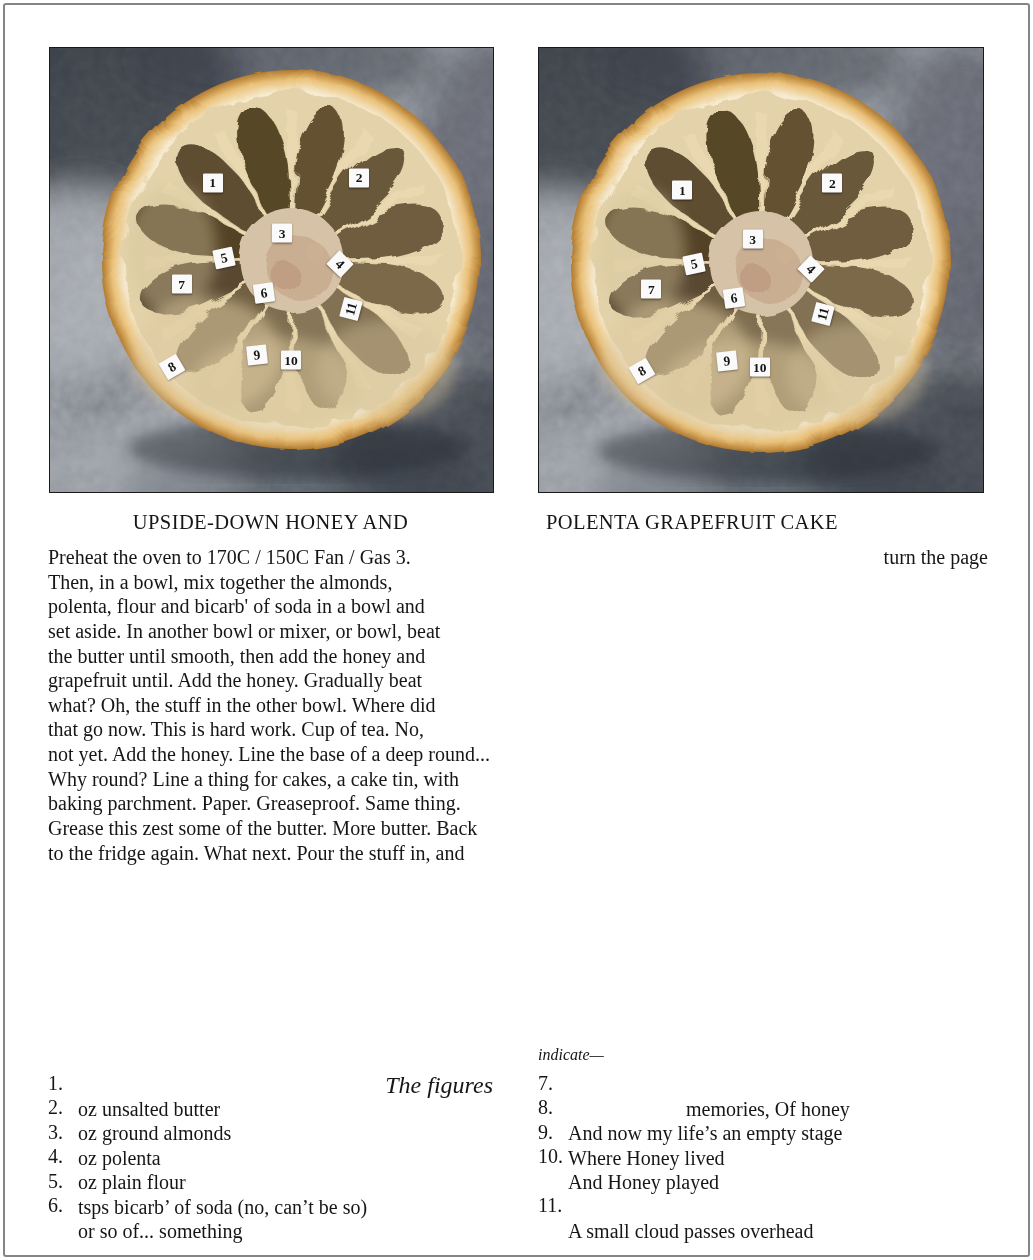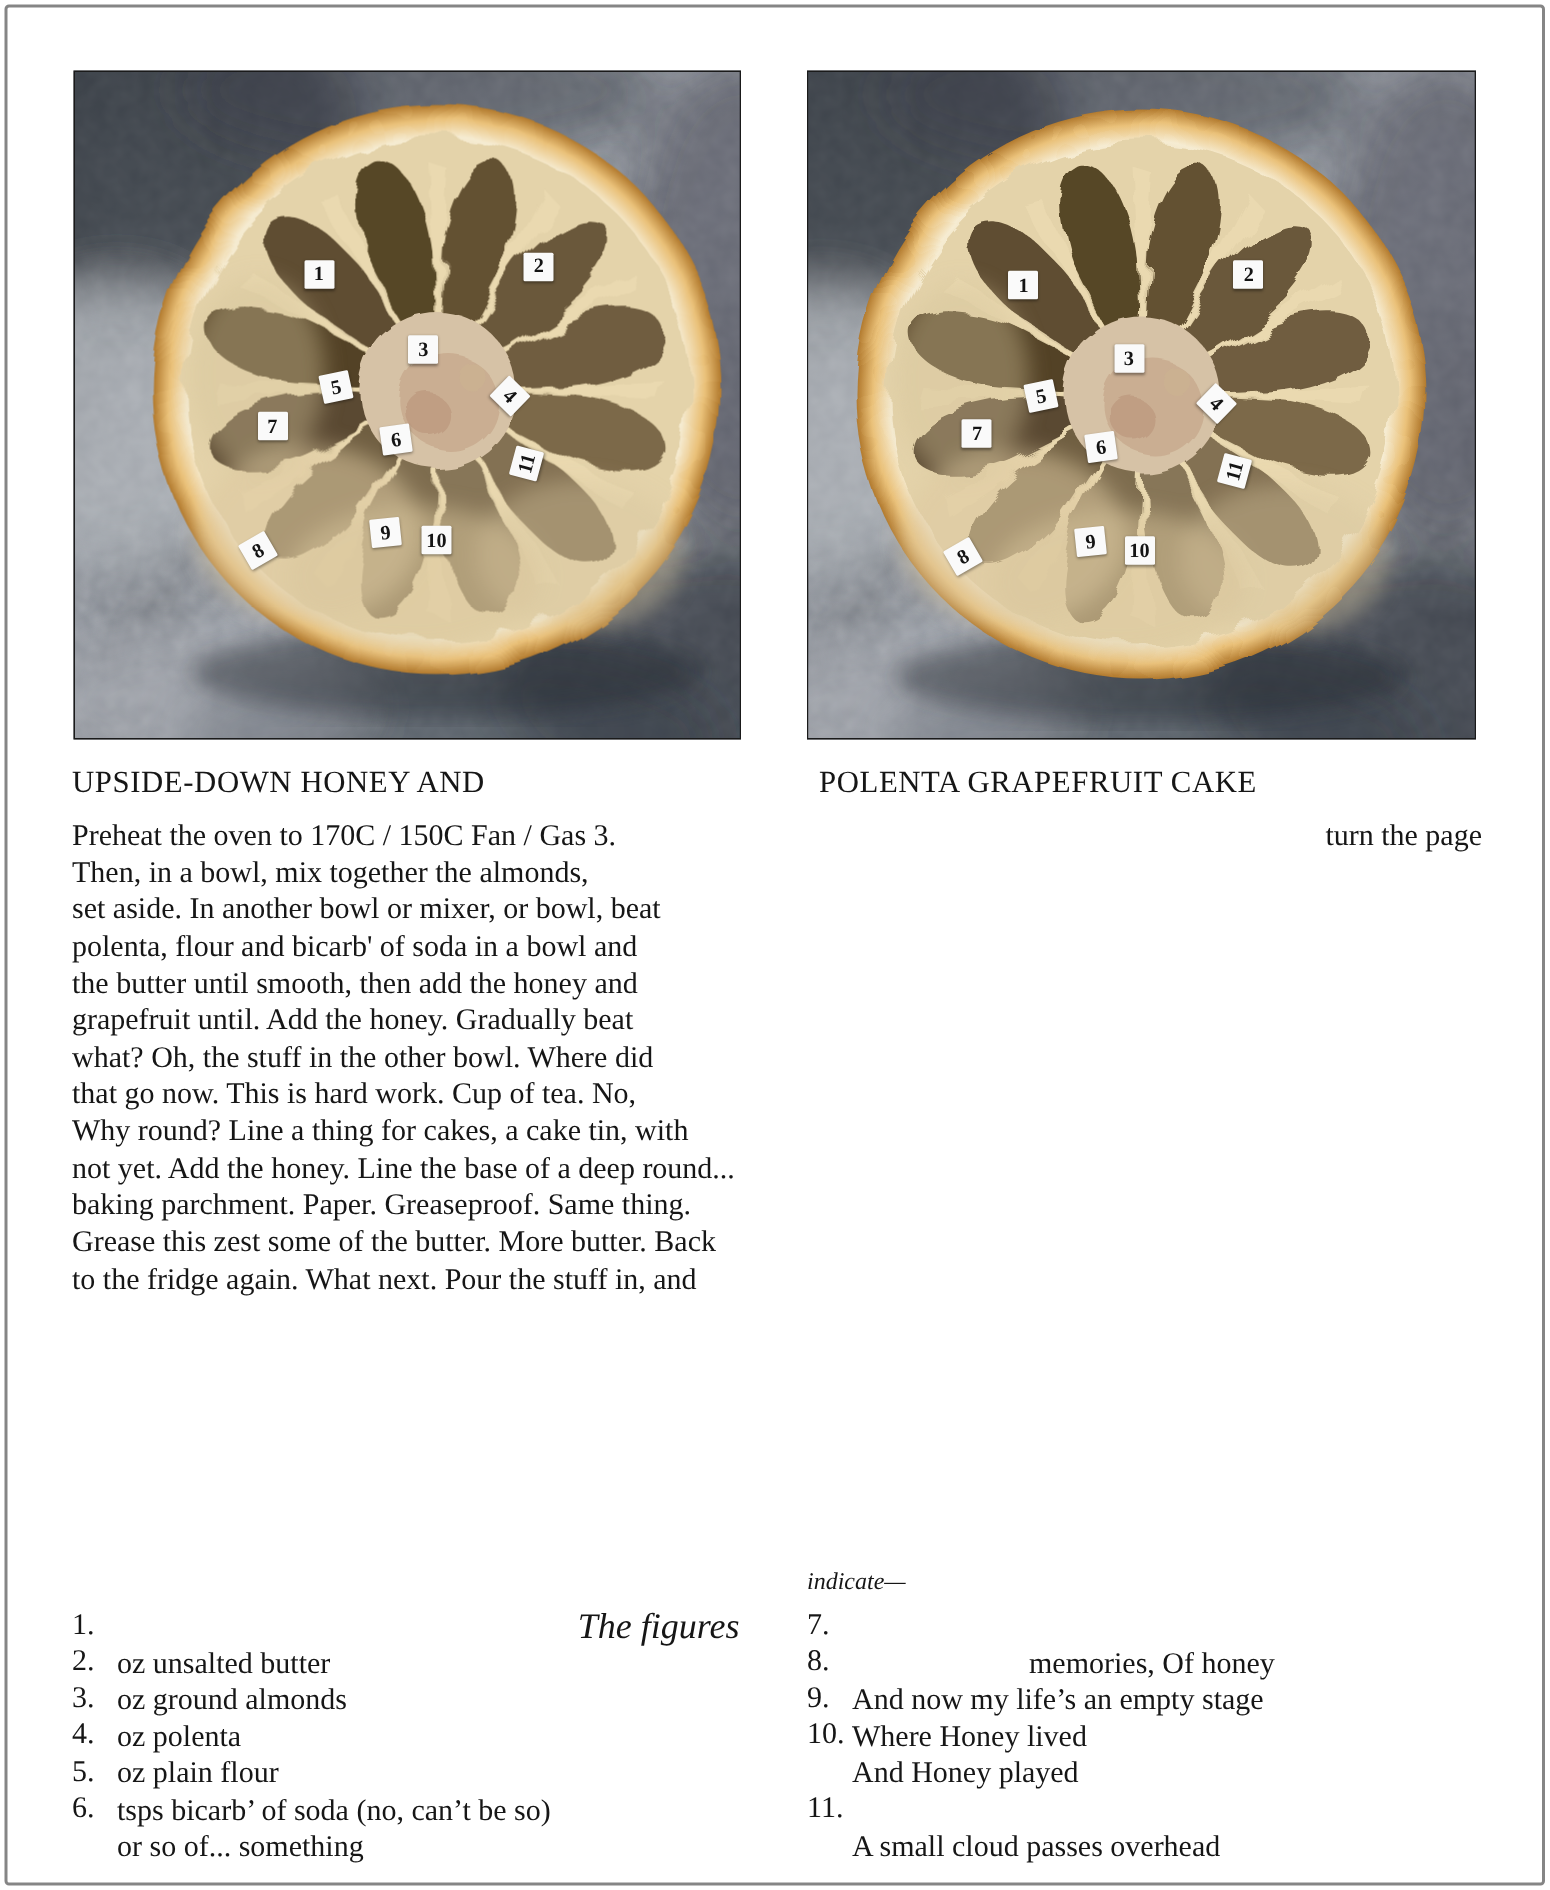--- a/index.html
+++ b/index.html
@@ -12,21 +12,21 @@
           background:#8a8f98;overflow:hidden;}
   .figure.fig-left{left:49px;}
   .figure.fig-right{left:538px;width:444px;}
   .fig-photo-svg{position:absolute;inset:0;width:100%;height:100%;display:block;}
   .fig-label{position:absolute;width:20px;height:19px;background:#fafafa;color:#141414;
              display:flex;align-items:center;justify-content:center;
              font-size:13.5px;font-weight:600;line-height:1;border-radius:1px;
              box-shadow:0 1px 2px rgba(0,0,0,0.38);}
 
   
-  .title-left{position:absolute;left:48px;top:511px;width:445px;text-align:left;
+  .title-left{position:absolute;left:48px;top:511px;width:445px;text-align:center;
               font-size:20.5px;letter-spacing:0.4px;white-space:nowrap;}
   .title-right{position:absolute;left:546px;top:511px;width:460px;
                font-size:20.5px;letter-spacing:0.4px;white-space:nowrap;}
 
   
   .recipe-text{position:absolute;left:48px;top:545px;width:455px;font-size:20px;}
   .recipe-text .fitline{white-space:nowrap;line-height:24.65px;height:24.65px;}
   .turn-note{position:absolute;left:538px;top:545px;width:450px;font-size:20px;line-height:24.65px;text-align:right;}
 
   
@@ -206,36 +206,36 @@
 
   <div class="title-left">UPSIDE-DOWN HONEY AND</div>
   <div class="title-right">POLENTA GRAPEFRUIT CAKE</div>
 
   <div class="recipe-text">
 
       <div class="fitline">Preheat the oven to 170C / 150C Fan / Gas 3.</div>
 
       <div class="fitline">Then, in a bowl, mix together the almonds,</div>
 
+      <div class="fitline">polenta, flour and bicarb' of soda in a bowl and</div>
+
       <div class="fitline">set aside. In another bowl or mixer, or bowl, beat</div>
 
-      <div class="fitline">polenta, flour and bicarb' of soda in a bowl and</div>
-
       <div class="fitline">the butter until smooth, then add the honey and</div>
 
       <div class="fitline">grapefruit until. Add the honey. Gradually beat</div>
 
 
       <div class="fitline">what? Oh, the stuff in the other bowl. Where did</div>
 
       <div class="fitline">that go now. This is hard work. Cup of tea. No,</div>
 
+      <div class="fitline">not yet. Add the honey. Line the base of a deep round...</div>
+
       <div class="fitline">Why round? Line a thing for cakes, a cake tin, with</div>
-
-      <div class="fitline">not yet. Add the honey. Line the base of a deep round...</div>
 
       <div class="fitline">baking parchment. Paper. Greaseproof. Same thing.</div>
 
       <div class="fitline">Grease this zest some of the butter. More butter. Back</div>
 
       <div class="fitline">to the fridge again. What next. Pour the stuff in, and</div>
     </div>
   <div class="turn-note">turn the page</div>
 
   <div class="caption-left">The figures</div>

